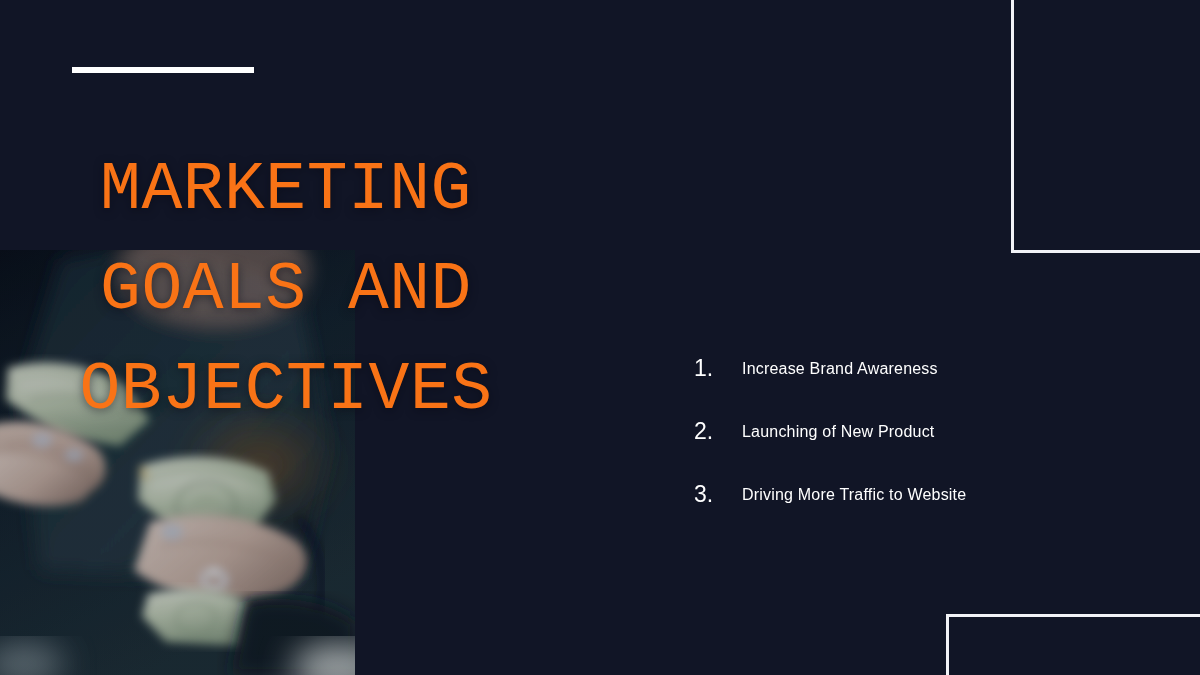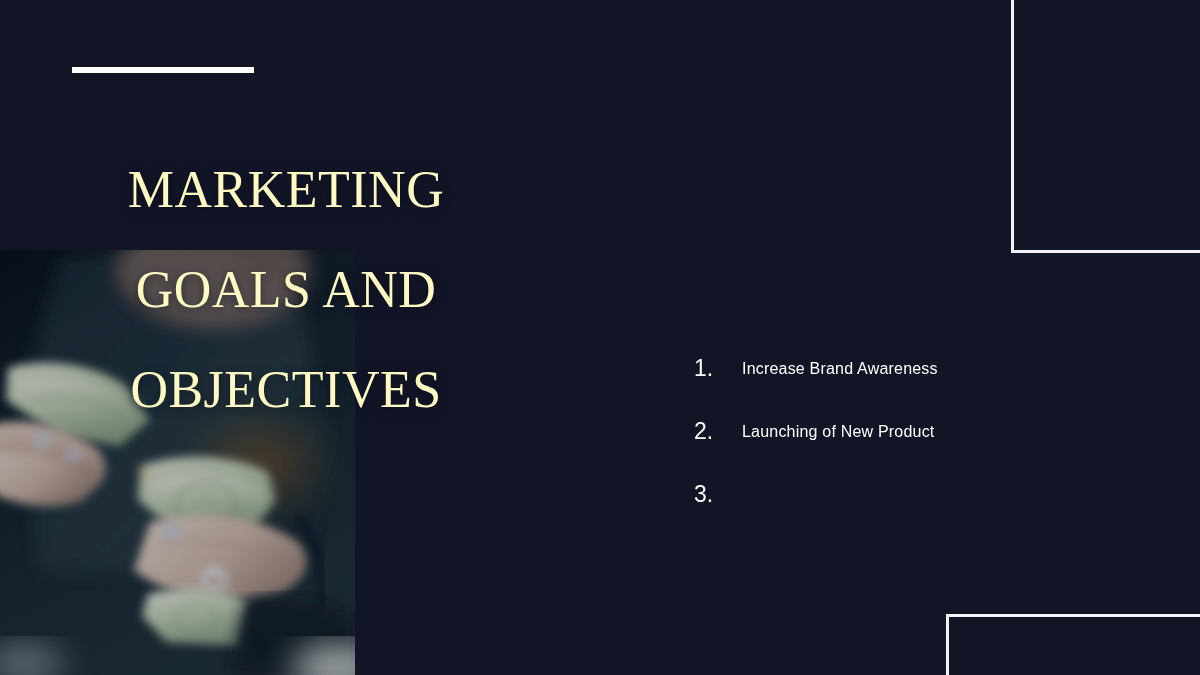--- a/index.html
+++ b/index.html
@@ -56,23 +56,23 @@
   }
   .photo svg { display: block; width: 100%; height: 100%; }
 
   
   .title {
     position: absolute;
     left: 36px;
     top: 140px;
     width: 500px;
     text-align: center;
-    font-family: Liberation Serif, serif;
-    color: #fef9c3;
-    font-size: 52px;
+    font-family: Liberation Mono, monospace;
+    color: #f97316;
+    font-size: 68px;
     line-height: 100px;
     letter-spacing: 0.5px;
     text-transform: uppercase;
     font-weight: 400;
     text-shadow: 0 2px 10px rgba(8,10,20,0.55);
     white-space: pre-line;
   }
 
   
   .goal-list {
@@ -228,16 +228,17 @@
     <div class="goal-item">
       <span class="goal-num">1.</span>
       <span class="goal-text">Increase Brand Awareness</span>
     </div>
     <div class="goal-item">
       <span class="goal-num">2.</span>
       <span class="goal-text">Launching of New Product</span>
     </div>
     <div class="goal-item">
       <span class="goal-num">3.</span>
+      <span class="goal-text">Driving More Traffic to Website</span>
     </div>
   </div>
 
 </div>
 
 </body></html>

